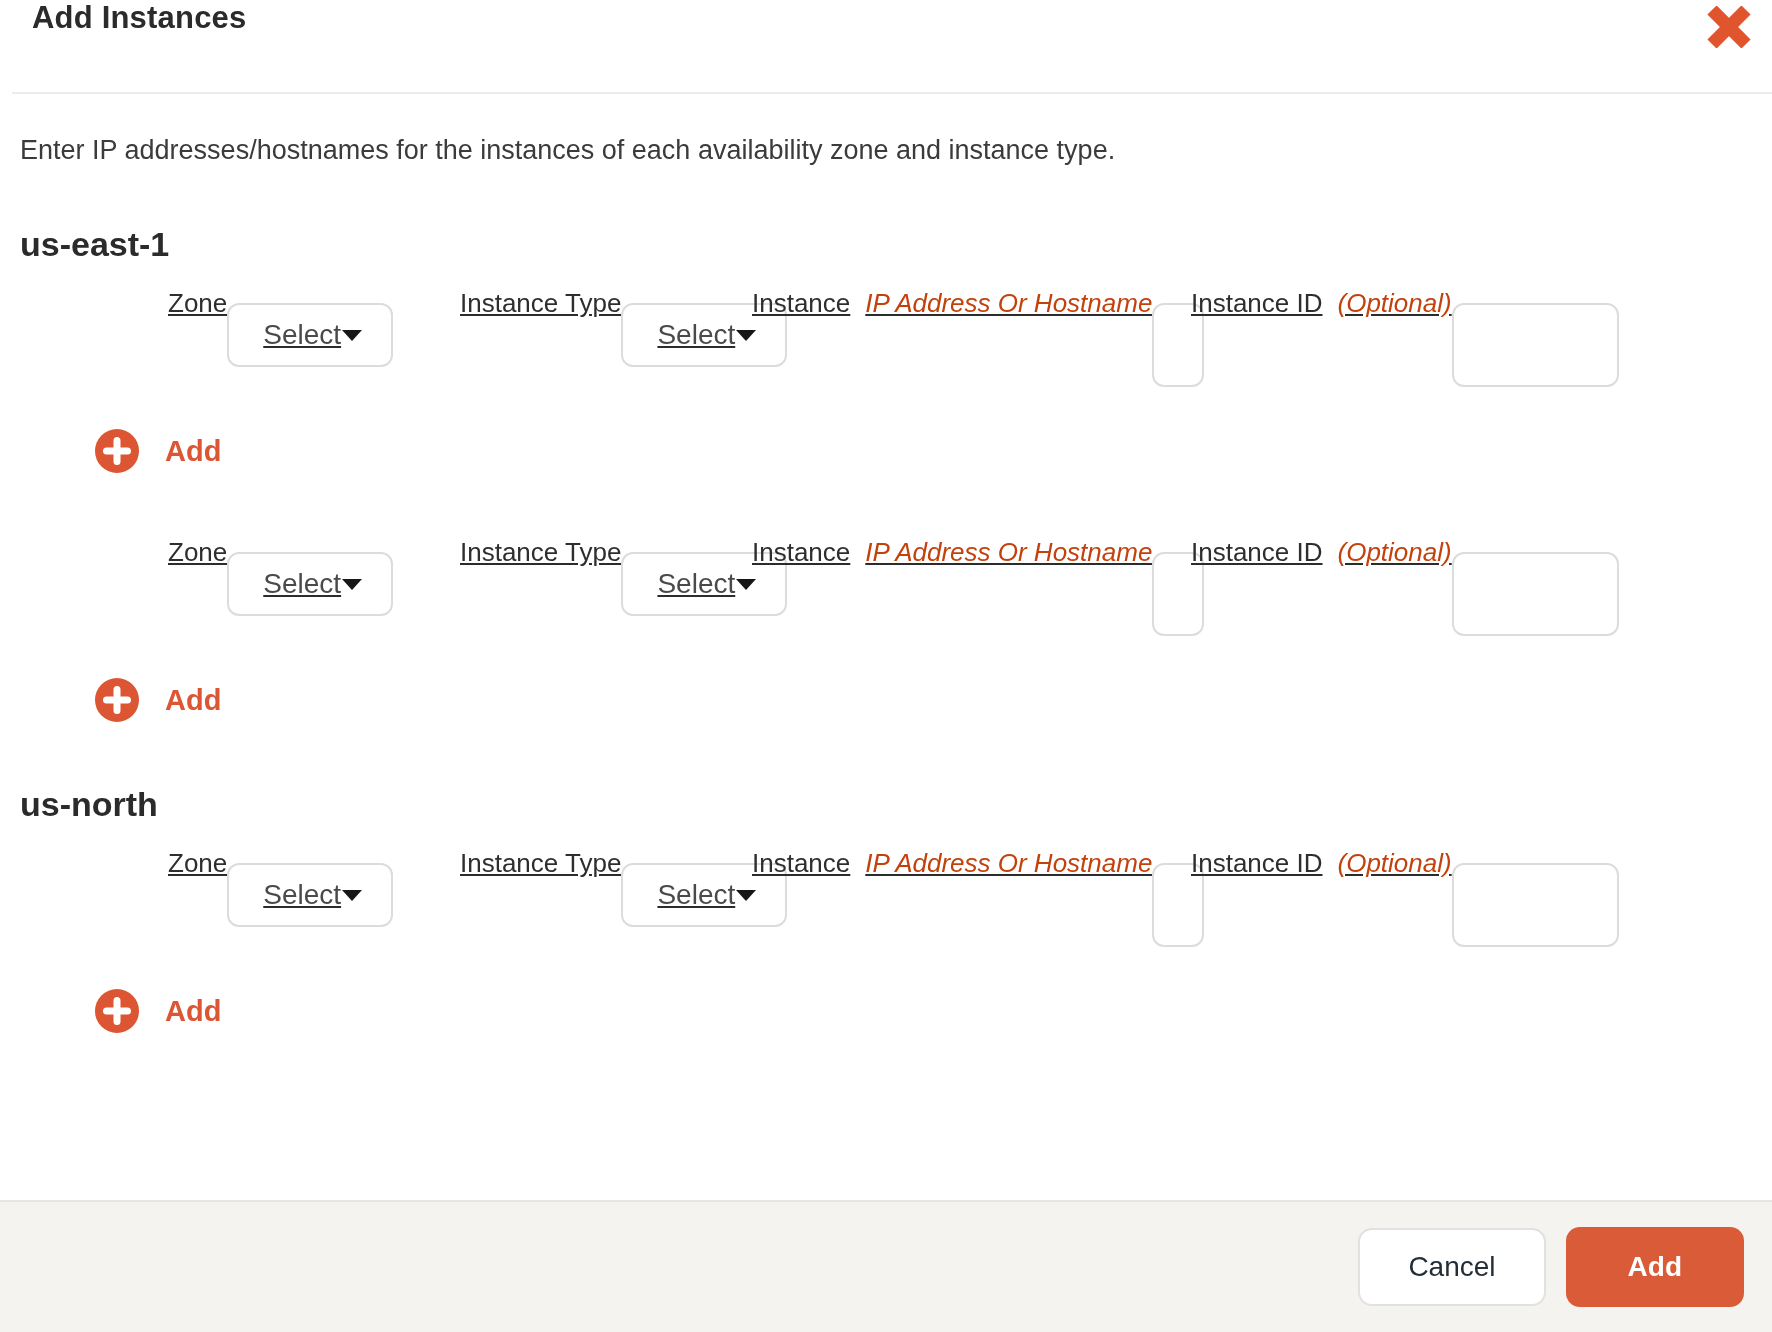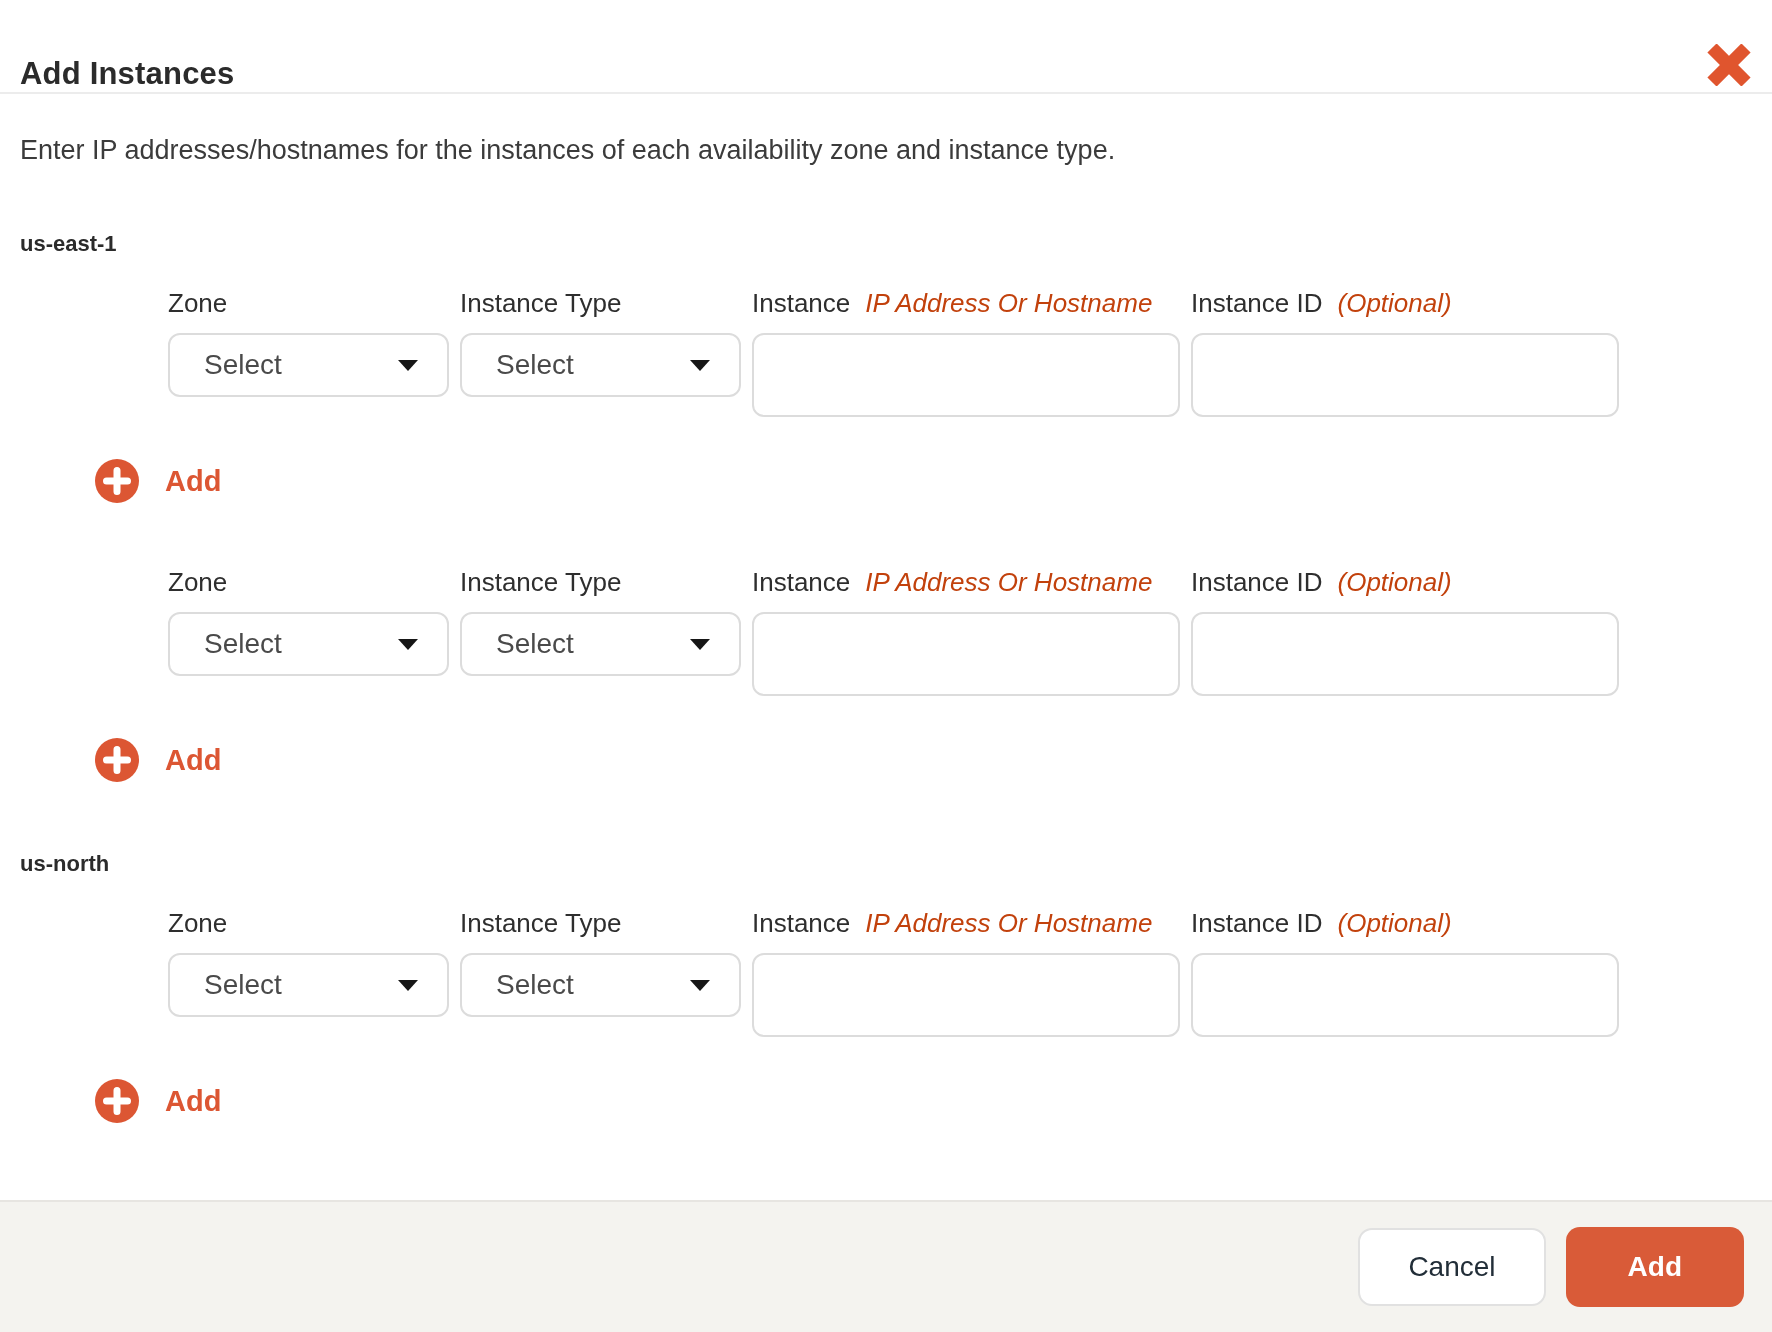--- a/index.html
+++ b/index.html
@@ -15,22 +15,23 @@
     background: #ffffff;
     overflow: hidden;
   }
 
   
   .modal-header {
     height: 94px;
     padding: 0 16px 0 20px;
     border-bottom: 2px solid #ececec;
     display: flex;
-    align-items: flex-end;
+    align-items: flex-start;
     justify-content: space-between;
+    margin-left: 12px;
   }
   .modal-title {
     font-size: 31px;
     font-weight: 700;
     color: #2b2b2b;
     letter-spacing: 0.2px;
   }
   .close-btn {
     background: none;
     border: none;
@@ -49,32 +50,32 @@
   }
   .modal-description {
     font-size: 27px;
     color: #3b3b3b;
     line-height: 32px;
   }
 
   .zone-section { margin-top: 60px; }
   .zone-section + .zone-section { margin-top: 64px; }
   .zone-name {
-    font-size: 22px;
+    font-size: 34px;
     font-weight: 700;
     color: #2b2b2b;
     line-height: 36px;
   }
 
   .field-row {
     display: flex;
     gap: 11px;
     margin: 26px 0 0 148px;
   }
-  .col { display: flex; flex-direction: column; }
+  .col { display: flex; flex-direction: row; text-decoration: underline; }
   .col-select { width: 281px; }
   .col-input  { width: 428px; }
   .field-label-line {
     display: flex;
     align-items: baseline;
     gap: 15px;
     height: 30px;
     white-space: nowrap;
   }
   .field-label {

